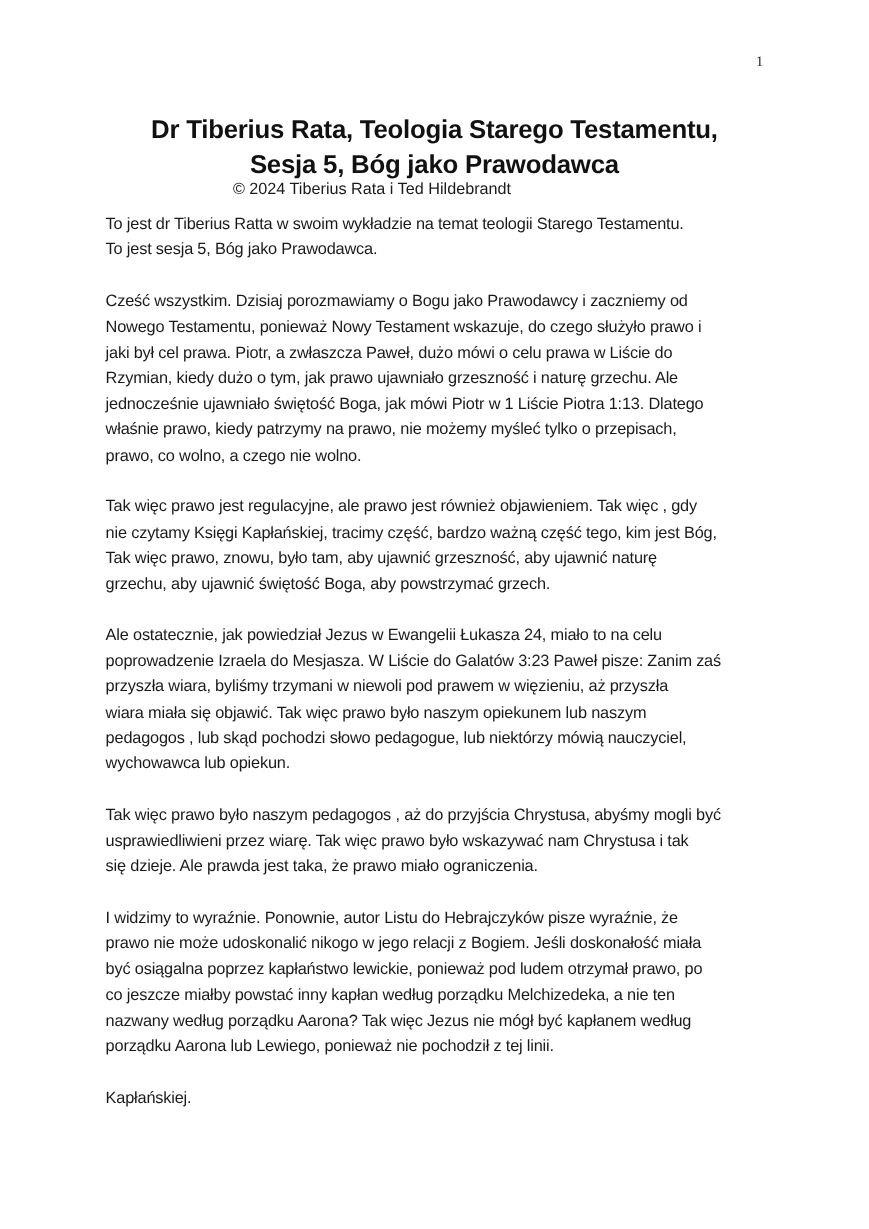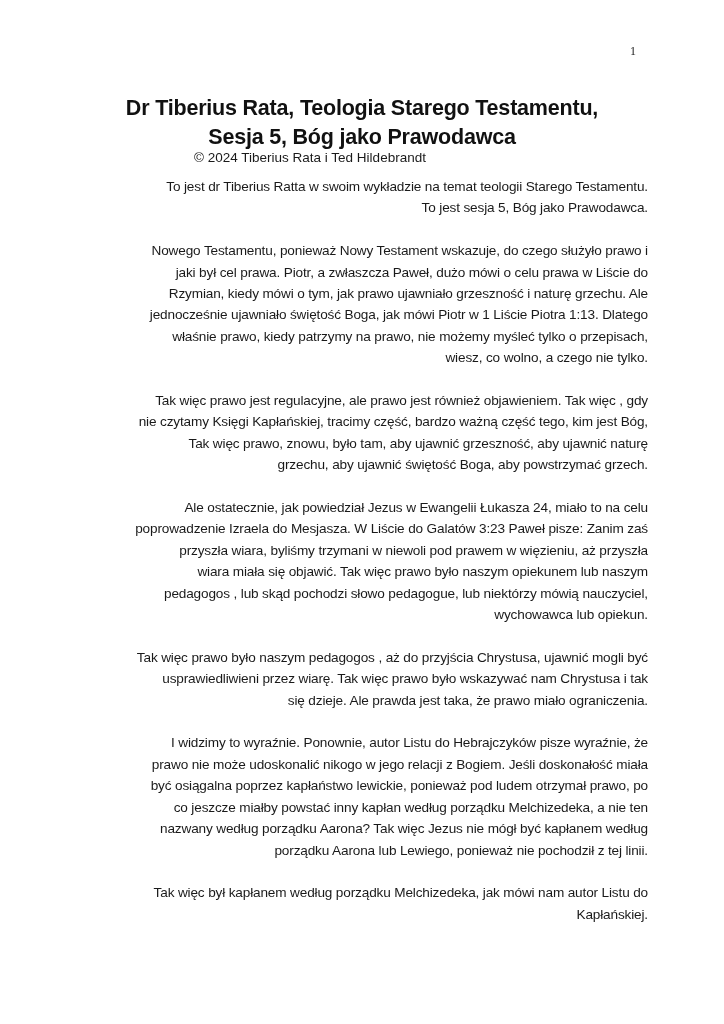--- a/index.html
+++ b/index.html
@@ -1,72 +1,72 @@
 <!DOCTYPE html>
 <html><head>
 <meta charset="utf-8">
 <style>
   html, body { margin:0; padding:0; background:#ffffff; }
   body { width:724px; height:1024px; position:relative; overflow:hidden; color:#1a1a1a; }
   .page-number { position:absolute; top:44px; right:88px; font-family:"Liberation Serif", serif; font-size:12px; color:#222; }
   .title { position:absolute; top:94px; left:0; width:724px; text-align:center; font-family:"Liberation Sans", sans-serif; font-weight:bold; font-size:21.5px; line-height:29px; color:#111; letter-spacing:-0.2px; }
   .copyright { position:absolute; top:149px; left:0; width:620px; text-align:center; font-family:"Liberation Sans", sans-serif; font-size:13.5px; line-height:17px; }
   .body { position:absolute; top:176px; left:88px; width:560px; font-family:"Liberation Sans", sans-serif; font-size:13.6px; line-height:21.4px; letter-spacing:-0.15px; }
-  .para { margin:0 0 21.4px 0; white-space:nowrap;text-align:right; }
+  .para { margin:0 0 21.4px 0; white-space:nowrap; }
   .line { display:block; }
 </style>
 </head>
 <body>
 
 <div class="page-number">1</div>
 
 <div class="title">
   <span class="line">Dr Tiberius Rata, Teologia Starego Testamentu,</span>
   <span class="line">Sesja 5, Bóg jako Prawodawca</span>
 </div>
 
 <div class="copyright">© 2024 Tiberius Rata i Ted Hildebrandt</div>
 
 <div class="body" id="body">
     <p class="para">
       <span class="line">To jest dr Tiberius Ratta w swoim wykładzie na temat teologii Starego Testamentu.</span>
       <span class="line">To jest sesja 5, Bóg jako Prawodawca.</span>
     </p>
     <p class="para">
+      <span class="line">Cześć wszystkim. Dzisiaj porozmawiamy o Bogu jako Prawodawcy i zaczniemy od</span>
       <span class="line">Nowego Testamentu, ponieważ Nowy Testament wskazuje, do czego służyło prawo i</span>
       <span class="line">jaki był cel prawa. Piotr, a zwłaszcza Paweł, dużo mówi o celu prawa w Liście do</span>
-      <span class="line">Rzymian, kiedy mówi o tym, jak prawo ujawniało grzeszność i naturę grzechu. Ale</span>
+      <span class="line">Rzymian, kiedy dużo o tym, jak prawo ujawniało grzeszność i naturę grzechu. Ale</span>
       <span class="line">jednocześnie ujawniało świętość Boga, jak mówi Piotr w 1 Liście Piotra 1:13. Dlatego</span>
       <span class="line">właśnie prawo, kiedy patrzymy na prawo, nie możemy myśleć tylko o przepisach,</span>
-      <span class="line">wiesz, co wolno, a czego nie tylko.</span>
+      <span class="line">prawo, co wolno, a czego nie wolno.</span>
     </p>
     <p class="para">
       <span class="line">Tak więc prawo jest regulacyjne, ale prawo jest również objawieniem. Tak więc , gdy</span>
       <span class="line">nie czytamy Księgi Kapłańskiej, tracimy część, bardzo ważną część tego, kim jest Bóg,</span>
       <span class="line">Tak więc prawo, znowu, było tam, aby ujawnić grzeszność, aby ujawnić naturę</span>
       <span class="line">grzechu, aby ujawnić świętość Boga, aby powstrzymać grzech.</span>
     </p>
     <p class="para">
       <span class="line">Ale ostatecznie, jak powiedział Jezus w Ewangelii Łukasza 24, miało to na celu</span>
       <span class="line">poprowadzenie Izraela do Mesjasza. W Liście do Galatów 3:23 Paweł pisze: Zanim zaś</span>
       <span class="line">przyszła wiara, byliśmy trzymani w niewoli pod prawem w więzieniu, aż przyszła</span>
       <span class="line">wiara miała się objawić. Tak więc prawo było naszym opiekunem lub naszym</span>
       <span class="line">pedagogos , lub skąd pochodzi słowo pedagogue, lub niektórzy mówią nauczyciel,</span>
       <span class="line">wychowawca lub opiekun.</span>
     </p>
     <p class="para">
-      <span class="line">Tak więc prawo było naszym pedagogos , aż do przyjścia Chrystusa, ujawnić mogli być</span>
+      <span class="line">Tak więc prawo było naszym pedagogos , aż do przyjścia Chrystusa, abyśmy mogli być</span>
       <span class="line">usprawiedliwieni przez wiarę. Tak więc prawo było wskazywać nam Chrystusa i tak</span>
       <span class="line">się dzieje. Ale prawda jest taka, że prawo miało ograniczenia.</span>
     </p>
     <p class="para">
       <span class="line">I widzimy to wyraźnie. Ponownie, autor Listu do Hebrajczyków pisze wyraźnie, że</span>
       <span class="line">prawo nie może udoskonalić nikogo w jego relacji z Bogiem. Jeśli doskonałość miała</span>
       <span class="line">być osiągalna poprzez kapłaństwo lewickie, ponieważ pod ludem otrzymał prawo, po</span>
       <span class="line">co jeszcze miałby powstać inny kapłan według porządku Melchizedeka, a nie ten</span>
       <span class="line">nazwany według porządku Aarona? Tak więc Jezus nie mógł być kapłanem według</span>
       <span class="line">porządku Aarona lub Lewiego, ponieważ nie pochodził z tej linii.</span>
     </p>
     <p class="para">
-      <span class="line">Tak więc był kapłanem według porządku Melchizedeka, jak mówi nam autor Listu do</span>
       <span class="line">Kapłańskiej.</span>
     </p>
   </div>
 
 </body></html>

